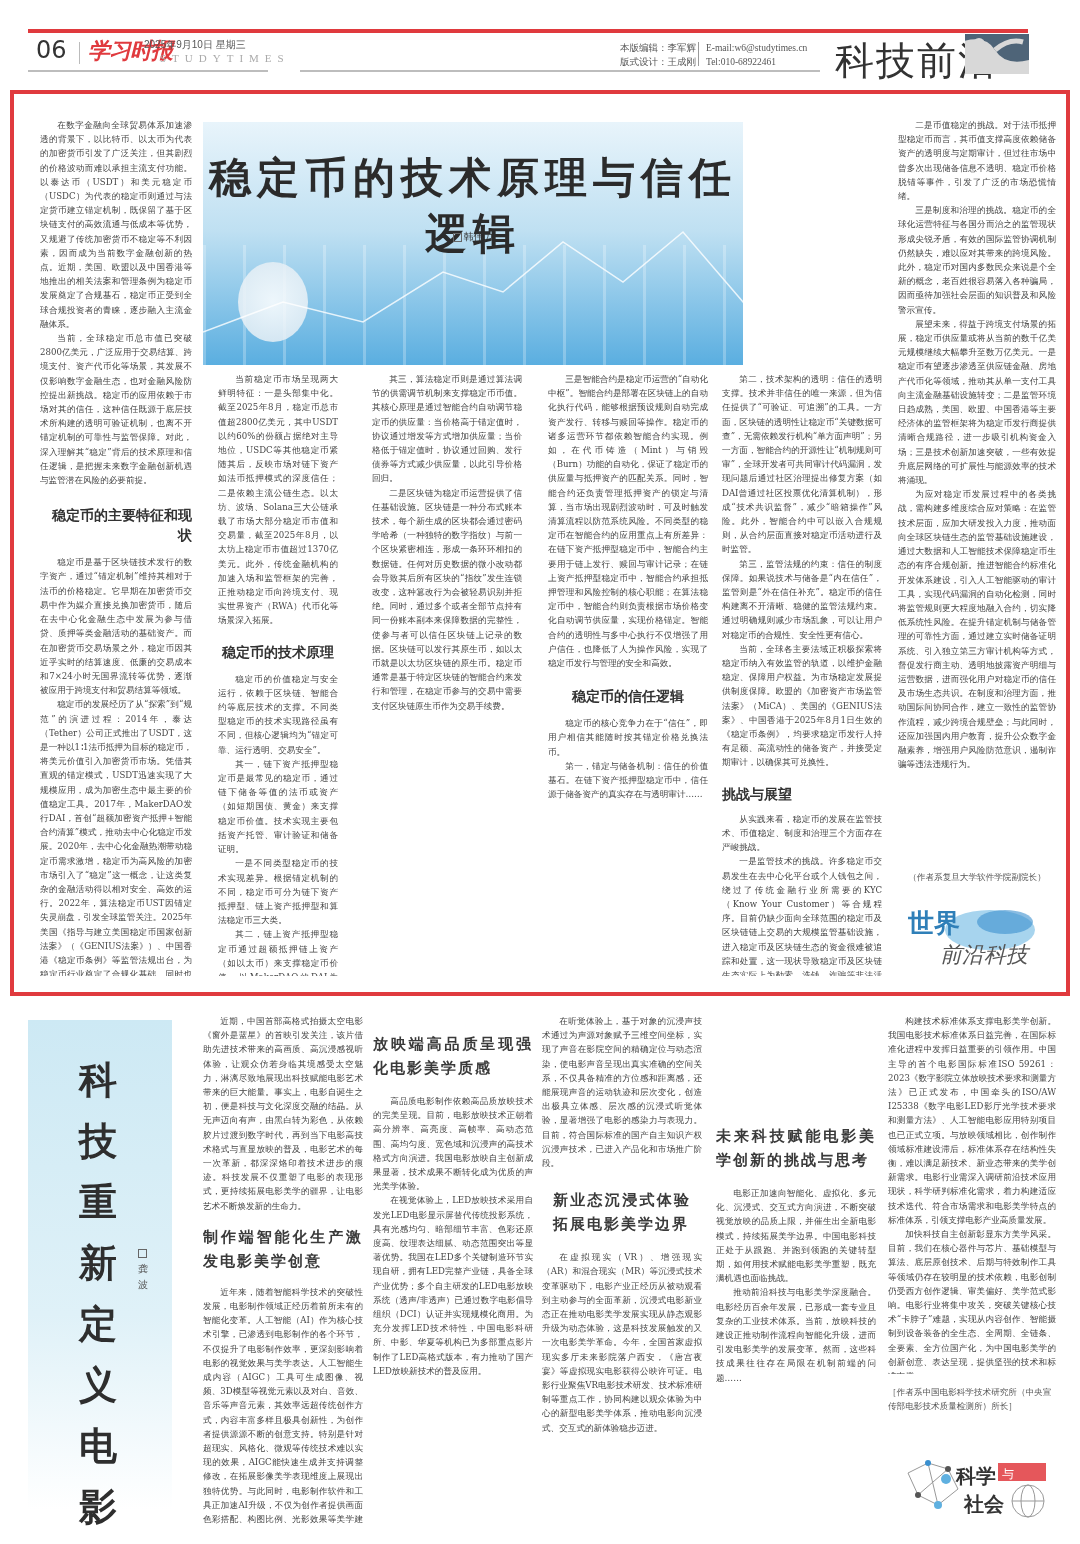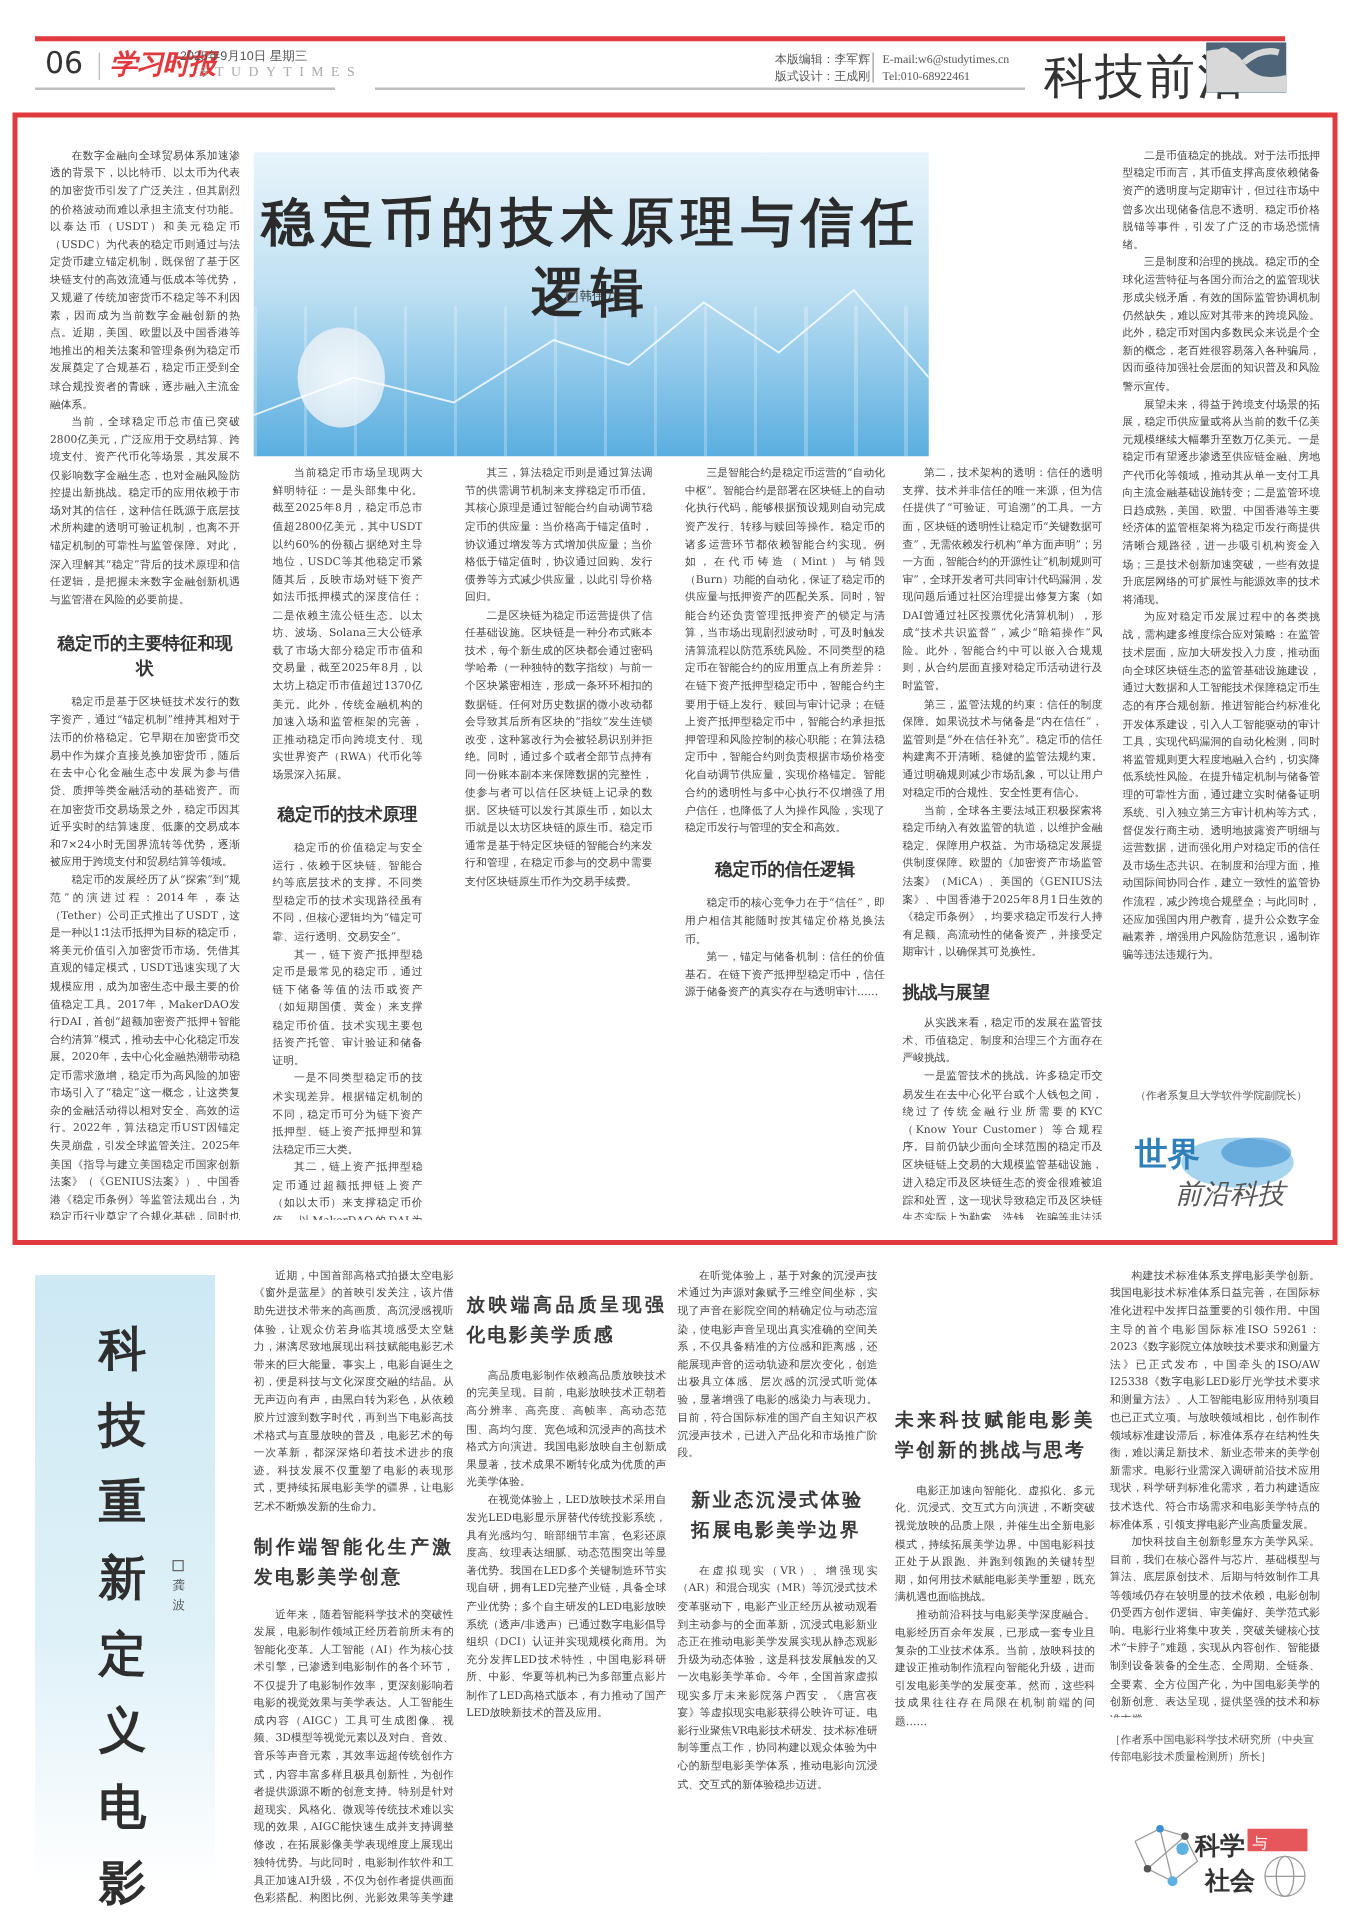--- a/index.html
+++ b/index.html
@@ -74,21 +74,21 @@
   <svg style="position:absolute;left:0;top:60px" width="682" height="180">
     <polyline points="0,150 80,120 160,140 240,90 300,110 360,60 420,100 480,50 540,120 600,70 682,110" stroke="rgba(255,255,255,.8)" stroke-width="1.5" fill="none"></polyline>
   </svg>
   <h1>稳定币的技术原理与信任逻辑</h1>
   <div class="by"><span class="sigbox"></span><span>韩伟力</span></div>
 </div>
 
 <div class="col txt" style="left:40px;top:118px;width:152px;height:858px;overflow:hidden">
   <p>在数字金融向全球贸易体系加速渗透的背景下，以比特币、以太币为代表的加密货币引发了广泛关注，但其剧烈的价格波动而难以承担主流支付功能。以泰达币（USDT）和美元稳定币（USDC）为代表的稳定币则通过与法定货币建立锚定机制，既保留了基于区块链支付的高效流通与低成本等优势，又规避了传统加密货币不稳定等不利因素，因而成为当前数字金融创新的热点。近期，美国、欧盟以及中国香港等地推出的相关法案和管理条例为稳定币发展奠定了合规基石，稳定币正受到全球合规投资者的青睐，逐步融入主流金融体系。</p>
   <p>当前，全球稳定币总市值已突破2800亿美元，广泛应用于交易结算、跨境支付、资产代币化等场景，其发展不仅影响数字金融生态，也对金融风险防控提出新挑战。稳定币的应用依赖于市场对其的信任，这种信任既源于底层技术所构建的透明可验证机制，也离不开锚定机制的可靠性与监管保障。对此，深入理解其“稳定”背后的技术原理和信任逻辑，是把握未来数字金融创新机遇与监管潜在风险的必要前提。</p>
-  <div class="h2" style="margin:18px 0 10px;text-align:center">稳定币的主要特征和现状</div>
+  <div class="h2" style="margin:18px 0 10px;text-align:right">稳定币的主要特征和现状</div>
   <p>稳定币是基于区块链技术发行的数字资产，通过“锚定机制”维持其相对于法币的价格稳定。它早期在加密货币交易中作为媒介直接兑换加密货币，随后在去中心化金融生态中发展为参与借贷、质押等类金融活动的基础资产。而在加密货币交易场景之外，稳定币因其近乎实时的结算速度、低廉的交易成本和7×24小时无国界流转等优势，逐渐被应用于跨境支付和贸易结算等领域。</p>
   <p>稳定币的发展经历了从“探索”到“规范”的演进过程：2014年，泰达（Tether）公司正式推出了USDT，这是一种以1∶1法币抵押为目标的稳定币，将美元价值引入加密货币市场。凭借其直观的锚定模式，USDT迅速实现了大规模应用，成为加密生态中最主要的价值稳定工具。2017年，MakerDAO发行DAI，首创“超额加密资产抵押+智能合约清算”模式，推动去中心化稳定币发展。2020年，去中心化金融热潮带动稳定币需求激增，稳定币为高风险的加密市场引入了“稳定”这一概念，让这类复杂的金融活动得以相对安全、高效的运行。2022年，算法稳定币UST因锚定失灵崩盘，引发全球监管关注。2025年美国《指导与建立美国稳定币国家创新法案》（《GENIUS法案》）、中国香港《稳定币条例》等监管法规出台，为稳定币行业奠定了合规化基础，同时也让市场各方对其发展方向有了更明确的预期。自此，稳定币进入“合规发展”新阶段。</p>
 </div>
 
 <div class="col txt" style="left:218px;top:372px;width:120px;height:604px;overflow:hidden">
   <p>当前稳定币市场呈现两大鲜明特征：一是头部集中化。截至2025年8月，稳定币总市值超2800亿美元，其中USDT以约60%的份额占据绝对主导地位，USDC等其他稳定币紧随其后，反映市场对链下资产如法币抵押模式的深度信任；二是依赖主流公链生态。以太坊、波场、Solana三大公链承载了市场大部分稳定币市值和交易量，截至2025年8月，以太坊上稳定币市值超过1370亿美元。此外，传统金融机构的加速入场和监管框架的完善，正推动稳定币向跨境支付、现实世界资产（RWA）代币化等场景深入拓展。</p>
   <div class="h2" style="margin:14px 0 10px;text-align:center">稳定币的技术原理</div>
   <p>稳定币的价值稳定与安全运行，依赖于区块链、智能合约等底层技术的支撑。不同类型稳定币的技术实现路径虽有不同，但核心逻辑均为“锚定可靠、运行透明、交易安全”。</p>
   <p>其一，链下资产抵押型稳定币是最常见的稳定币，通过链下储备等值的法币或资产（如短期国债、黄金）来支撑稳定币价值。技术实现主要包括资产托管、审计验证和储备证明。</p>
   <p>一是不同类型稳定币的技术实现差异。根据锚定机制的不同，稳定币可分为链下资产抵押型、链上资产抵押型和算法稳定币三大类。</p>

